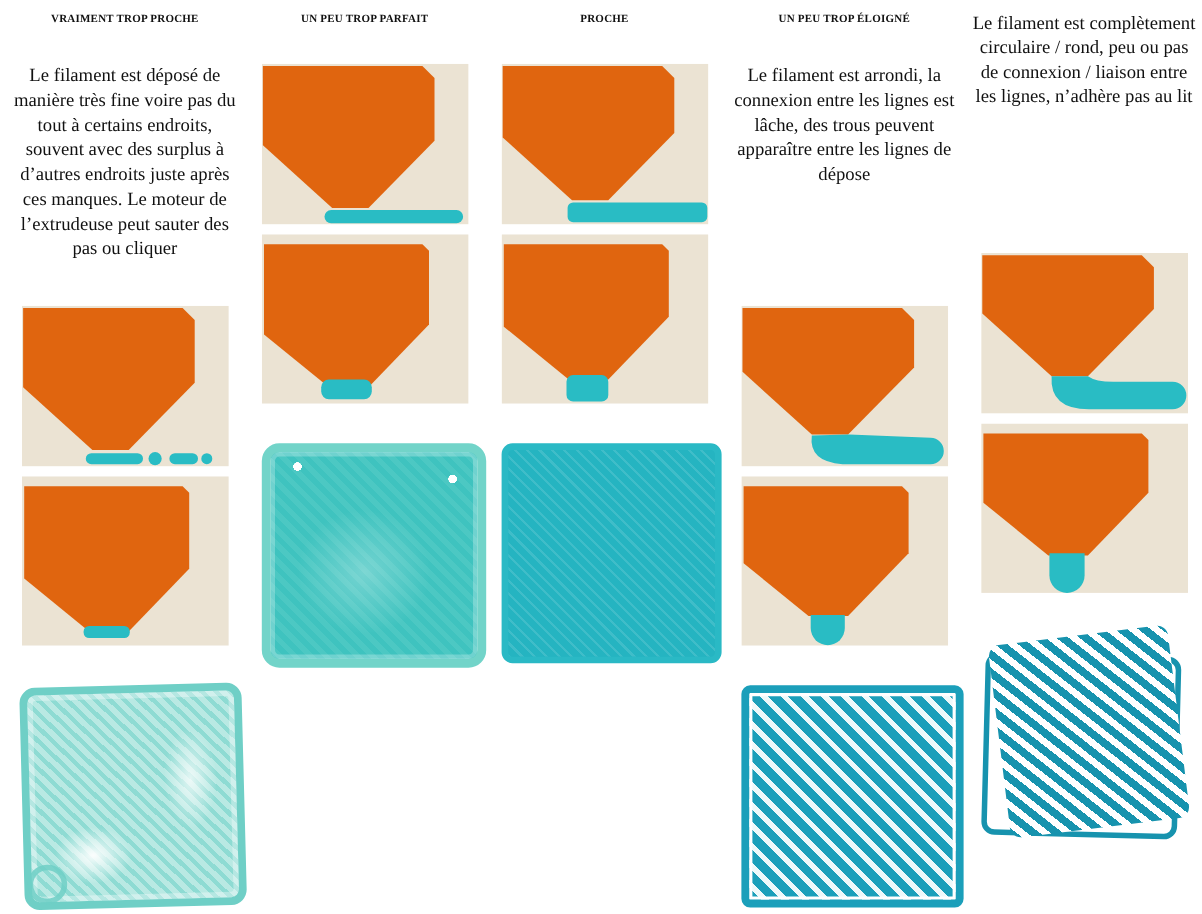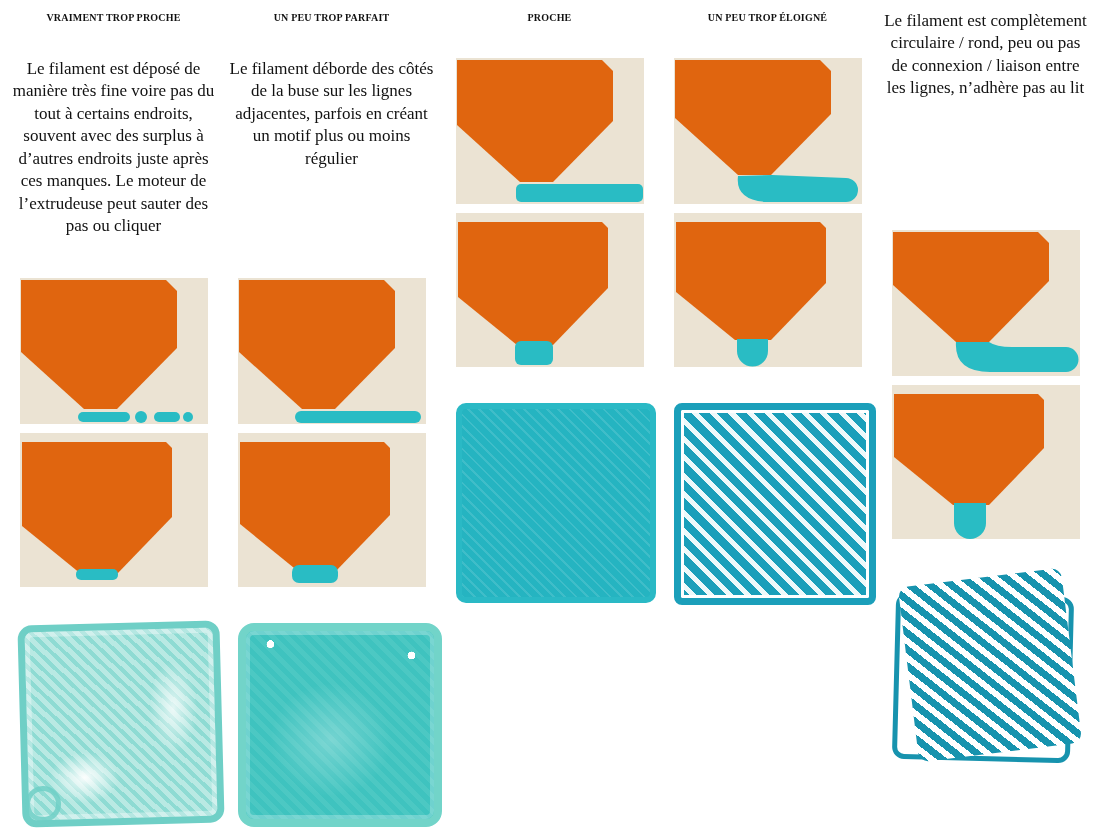--- a/index.html
+++ b/index.html
@@ -112,21 +112,20 @@
     <svg class="diagram" viewBox="0 0 188 154" width="188" height="154">
       <rect class="bg" x="0" y="0" width="188" height="154"></rect>
       <path class="nozzle" d="M2 9 L146 9 L152 15 L152 84 L97 141 L61 141 L2 93 Z"></path>
       <rect class="fil" x="56" y="136" width="42" height="11" rx="5"></rect>
     </svg>
     <div class="photo p1"></div>
   </section>
 
   <section class="col">
     <h2 class="col-title">UN PEU TROP PARFAIT</h2>
-    <p class="col-desc">Le filament déborde des côtés de la buse sur les lignes adjacentes, parfois en créant un motif plus ou moins régulier</p>
     <svg class="diagram" viewBox="0 0 188 146" width="188" height="146">
       <rect class="bg" x="0" y="0" width="188" height="146"></rect>
       <path class="nozzle" d="M1 2 L146 2 L157 13 L157 70 L97 131 L64 131 L1 74 Z"></path>
       <rect class="fil" x="57" y="133" width="126" height="12" rx="6"></rect>
     </svg>
     <svg class="diagram" viewBox="0 0 188 154" width="188" height="154">
       <rect class="bg" x="0" y="0" width="188" height="154"></rect>
       <path class="nozzle" d="M2 9 L146 9 L152 15 L152 82 L97 139 L61 139 L2 91 Z"></path>
       <rect class="fil" x="54" y="132" width="46" height="18" rx="7"></rect>
     </svg>
@@ -143,20 +142,21 @@
     <svg class="diagram" viewBox="0 0 188 154" width="188" height="154">
       <rect class="bg" x="0" y="0" width="188" height="154"></rect>
       <path class="nozzle" d="M2 9 L146 9 L152 15 L152 75 L97 132 L61 132 L2 84 Z"></path>
       <rect class="fil" x="59" y="128" width="38" height="24" rx="6"></rect>
     </svg>
     <div class="photo p3"></div>
   </section>
 
   <section class="col">
     <h2 class="col-title">UN PEU TROP ÉLOIGNÉ</h2>
+    <p class="col-desc">Le filament est arrondi, la connexion entre les lignes est lâche, des trous peuvent apparaître entre les lignes de dépose</p>
     <svg class="diagram" viewBox="0 0 188 146" width="188" height="146">
       <rect class="bg" x="0" y="0" width="188" height="146"></rect>
       <path class="nozzle" d="M1 2 L146 2 L157 13 L157 56 L97 117 L64 117 L1 60 Z"></path>
       <path class="fil" d="M64 118 Q61 142 92 144 L172 144 A12 12 0 0 0 172 120 L98 117 Z"></path>
     </svg>
     <svg class="diagram" viewBox="0 0 188 154" width="188" height="154">
       <rect class="bg" x="0" y="0" width="188" height="154"></rect>
       <path class="nozzle" d="M2 9 L146 9 L152 15 L152 70 L97 127 L61 127 L2 79 Z"></path>
       <path class="fil" d="M63 126 L94 126 L94 138 A15.5 15.5 0 0 1 63 138 Z"></path>
     </svg>

